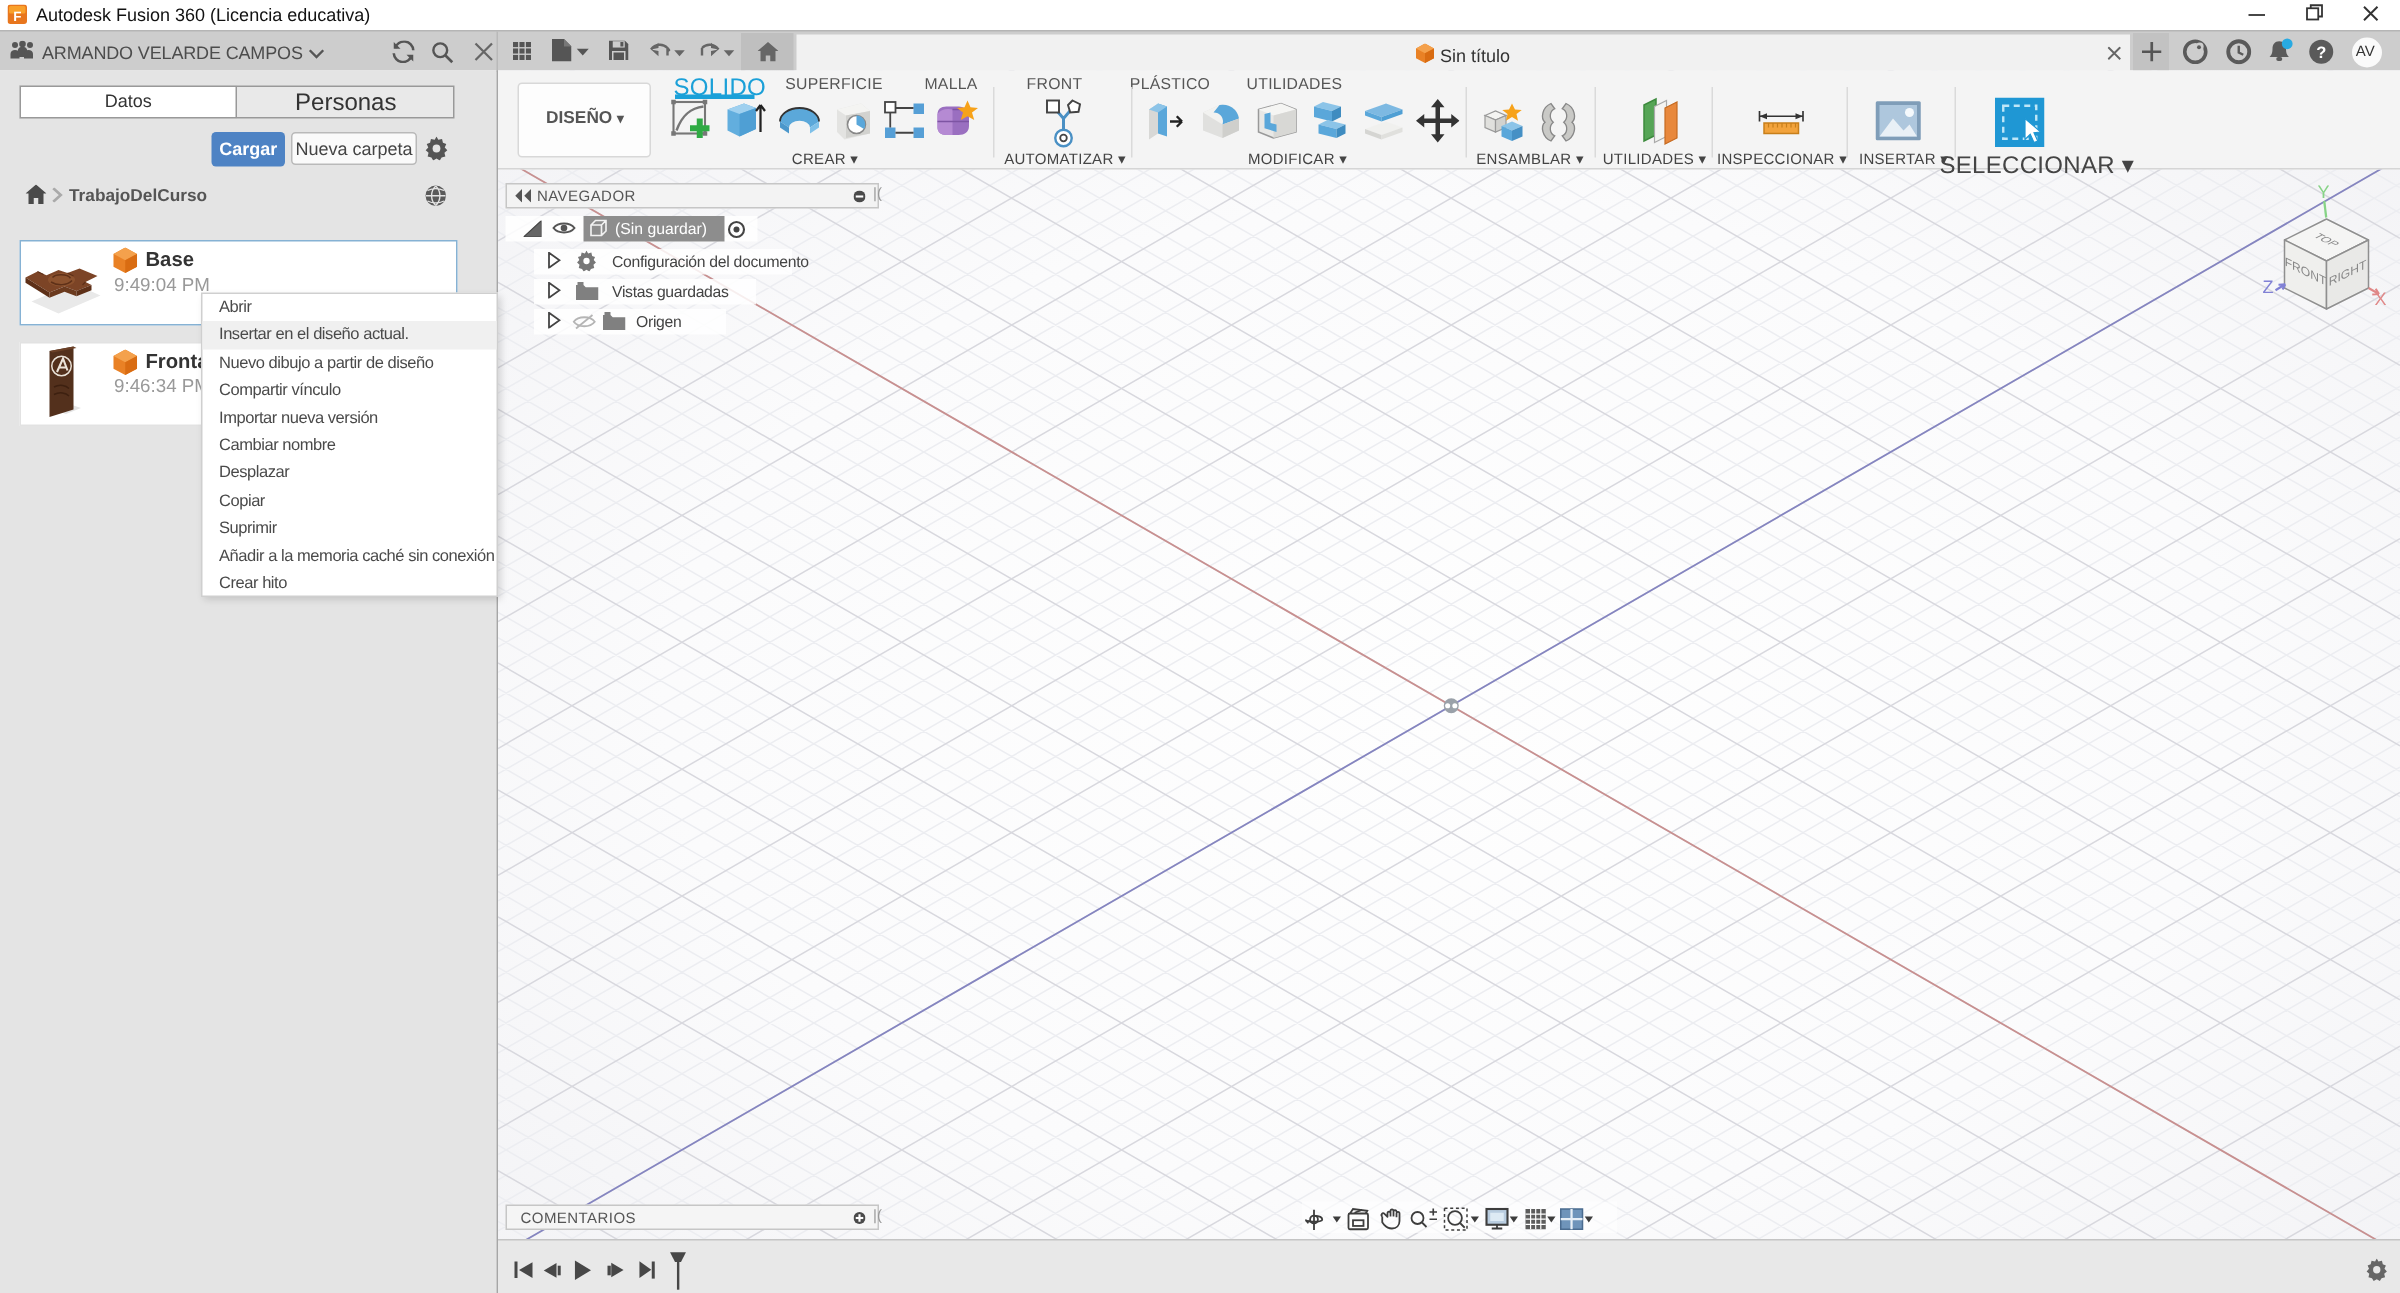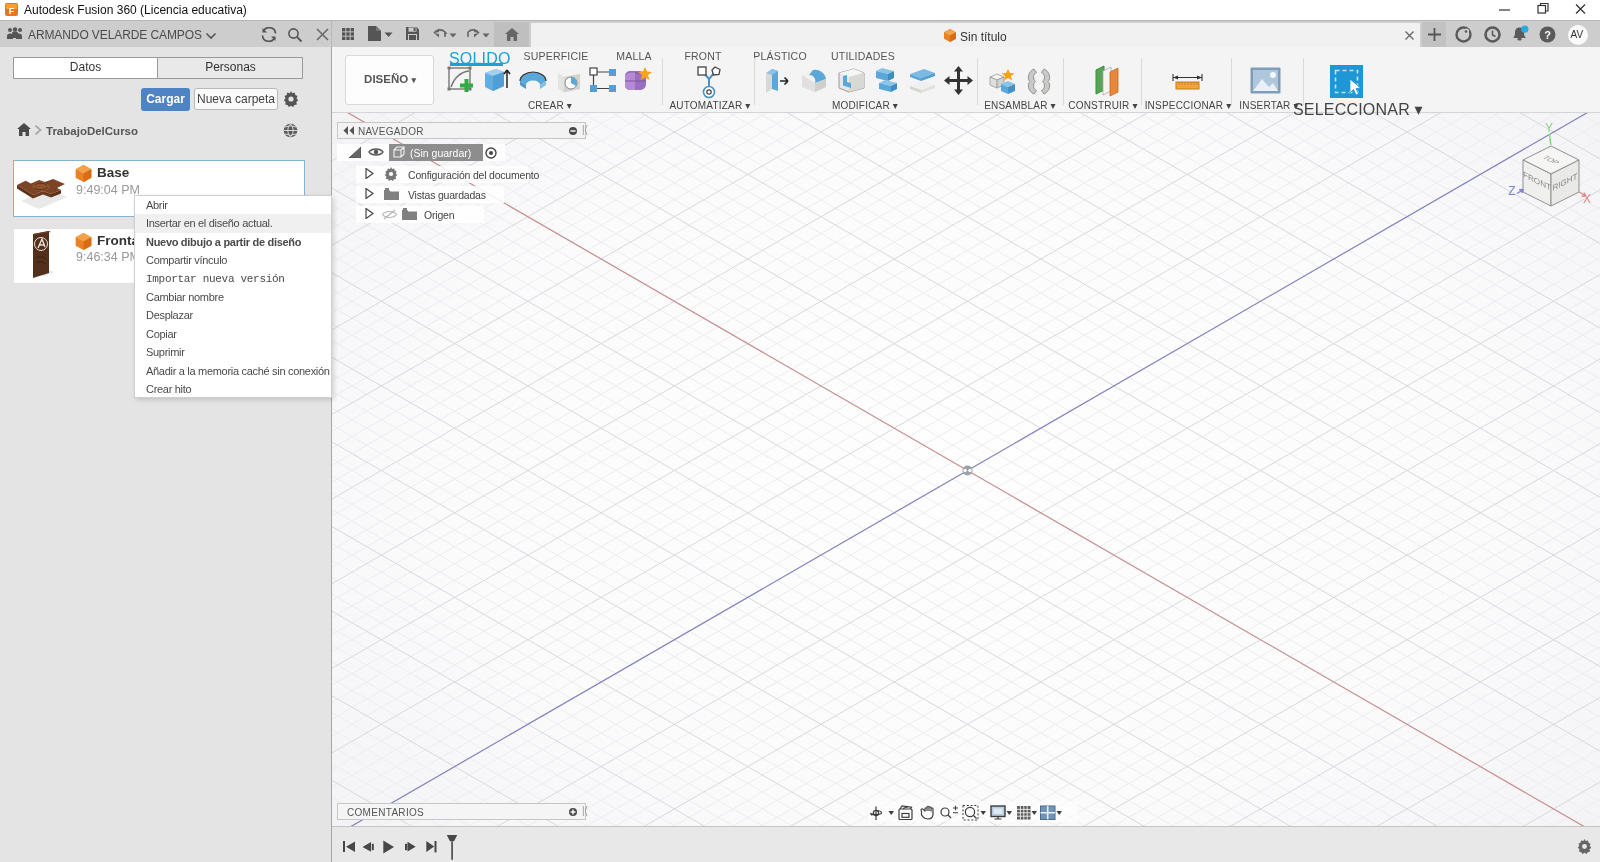--- a/index.html
+++ b/index.html
@@ -152,21 +152,21 @@
  <div class="t" style="left:187px;top:3px;width:74px;text-align:center;font-size:10.5px;color:#555;letter-spacing:0.2px;">SUPERFICIE</div>
  <div class="t" style="left:275px;top:3px;width:54px;text-align:center;font-size:10.5px;color:#555;letter-spacing:0.2px;">MALLA</div>
  <div class="t" style="left:344px;top:3px;width:54px;text-align:center;font-size:10.5px;color:#555;letter-spacing:0.2px;">FRONT</div>
  <div class="t" style="left:412px;top:3px;width:72px;text-align:center;font-size:10.5px;color:#555;letter-spacing:0.2px;">PLÁSTICO</div>
  <div class="t" style="left:491px;top:3px;width:80px;text-align:center;font-size:10.5px;color:#555;letter-spacing:0.2px;">UTILIDADES</div>
 
  <div class="t" style="left:178px;top:53px;width:80px;text-align:center;font-size:10px;color:#444;letter-spacing:0.2px;">CREAR ▾</div>
  <div class="t" style="left:328px;top:53px;width:100px;text-align:center;font-size:10px;color:#444;letter-spacing:0.2px;">AUTOMATIZAR ▾</div>
  <div class="t" style="left:483px;top:53px;width:100px;text-align:center;font-size:10px;color:#444;letter-spacing:0.2px;">MODIFICAR ▾</div>
  <div class="t" style="left:638px;top:53px;width:100px;text-align:center;font-size:10px;color:#444;letter-spacing:0.2px;">ENSAMBLAR ▾</div>
- <div class="t" style="left:721px;top:53px;width:100px;text-align:center;font-size:10px;color:#444;letter-spacing:0.2px;">CONSTRUIR ▾</div>
+ <div class="t" style="left:721px;top:53px;width:100px;text-align:center;font-size:10px;color:#444;letter-spacing:0.2px;">UTILIDADES ▾</div>
  <div class="t" style="left:799px;top:53px;width:114px;text-align:center;font-size:10px;color:#444;letter-spacing:0.2px;">INSPECCIONAR ▾</div>
  <div class="t" style="left:887px;top:53px;width:100px;text-align:center;font-size:10px;color:#444;letter-spacing:0.2px;">INSERTAR ▾</div>
  <div class="t" style="left:961px;top:53px;width:110px;text-align:center;font-size:16px;color:#444;letter-spacing:0.2px;">SELECCIONAR ▾</div>
 
  <div class="abs" style="left:330px;top:11px;width:1px;height:47px;background:#dadada;"></div>
  <div class="abs" style="left:422px;top:11px;width:1px;height:47px;background:#dadada;"></div>
  <div class="abs" style="left:645px;top:11px;width:1px;height:47px;background:#dadada;"></div>
  <div class="abs" style="left:731px;top:11px;width:1px;height:47px;background:#dadada;"></div>
  <div class="abs" style="left:809px;top:11px;width:1px;height:47px;background:#dadada;"></div>
  <div class="abs" style="left:899px;top:11px;width:1px;height:47px;background:#dadada;"></div>
@@ -301,21 +301,21 @@
    <rect x="5.5" y="5.5" width="22" height="22" fill="none" stroke="#bfe6f7" stroke-width="1.6" stroke-dasharray="4 3"></rect>
    <path d="M20 14 L20 28 L23.5 24.5 L26 30 L28.5 29 L26 23.5 L30.5 23Z" fill="#fff" stroke="#1f97d4" stroke-width="0.8"></path>
  </svg>
 </div>
 
 <div class="abs" id="leftpanel">
 
  <div class="abs" style="left:13px;top:9.5px;width:290px;height:22px;border:1px solid #999;background:#e9e9e9;"></div>
  <div class="abs" style="left:13px;top:9.5px;width:145px;height:22px;border:1px solid #999;background:#fff;"></div>
  <div class="t" style="left:13px;top:13px;width:145px;text-align:center;font-size:12px;color:#333;">Datos</div>
- <div class="t" style="left:158px;top:13px;width:145px;text-align:center;font-size:12px;color:#333;">Personas</div>
+ <div class="t" style="left:158px;top:13px;width:145px;text-align:center;font-size:16px;color:#333;">Personas</div>
 
  <div class="abs" style="left:141px;top:40.5px;width:49px;height:23px;background:#4e83c4;border-radius:3px;"></div>
  <div class="t" style="left:141px;top:45px;width:49px;text-align:center;font-size:12px;font-weight:bold;color:#fff;">Cargar</div>
  <div class="abs" style="left:194px;top:41px;width:84px;height:22px;background:#fafafa;border:1px solid #b9b9b9;border-radius:3px;"></div>
  <div class="t" style="left:194px;top:45px;width:84px;text-align:center;font-size:12px;color:#444;">Nueva carpeta</div>
  <svg class="abs" style="left:283px;top:44px" width="16" height="16" viewBox="0 0 16 16">
         <path fill="#555" d="M8 0l1.2 2.2 2.5-.6.6 2.5L14.5 5l-1 2.3 1.7 1.9-1.9 1.7.6 2.5-2.5.6L10.2 16 8 14.7 5.8 16l-1.2-2-2.5-.6.6-2.5L.8 9.2 2.5 7.3 1.5 5l2.2-.9.6-2.5 2.5.6z"></path>
         <circle cx="8" cy="8" r="2.6" fill="#e4e4e4"></circle>
       </svg>
 
@@ -541,23 +541,23 @@
         <path fill="#666" d="M8 0l1.2 2.2 2.5-.6.6 2.5L14.5 5l-1 2.3 1.7 1.9-1.9 1.7.6 2.5-2.5.6L10.2 16 8 14.7 5.8 16l-1.2-2-2.5-.6.6-2.5L.8 9.2 2.5 7.3 1.5 5l2.2-.9.6-2.5 2.5.6z"></path>
         <circle cx="8" cy="8" r="2.6" fill="#e8e8e8"></circle>
       </svg>
 </div>
 
 <div class="abs" id="vsep"></div>
 
 <div class="abs" style="left:134px;top:195px;width:198px;height:203px;background:#fff;border:1px solid #cfcfcf;box-shadow:2px 2px 5px rgba(0,0,0,0.15);font-size:11px;letter-spacing:-0.3px;color:#4a4a4a;z-index:20;white-space:nowrap;">
  <div style="height:18.4px;line-height:18.4px;padding-left:11px;">Abrir</div>
  <div style="height:18.4px;line-height:18.4px;padding-left:11px;background:#f0f0f0;">Insertar en el diseño actual.</div>
- <div style="height:18.4px;line-height:18.4px;padding-left:11px;font-weight:bold;">Nuevo dibujo a partir de diseño</div>
+ <div style="height:18.4px;line-height:18.4px;padding-left:11px;">Nuevo dibujo a partir de diseño</div>
  <div style="height:18.4px;line-height:18.4px;padding-left:11px;">Compartir vínculo</div>
- <div style="height:18.4px;line-height:18.4px;padding-left:11px;font-family:Liberation Mono, monospace;">Importar nueva versión</div>
+ <div style="height:18.4px;line-height:18.4px;padding-left:11px;">Importar nueva versión</div>
  <div style="height:18.4px;line-height:18.4px;padding-left:11px;">Cambiar nombre</div>
  <div style="height:18.4px;line-height:18.4px;padding-left:11px;">Desplazar</div>
  <div style="height:18.4px;line-height:18.4px;padding-left:11px;">Copiar</div>
  <div style="height:18.4px;line-height:18.4px;padding-left:11px;">Suprimir</div>
  <div style="height:18.4px;line-height:18.4px;padding-left:11px;">Añadir a la memoria caché sin conexión</div>
  <div style="height:18.4px;line-height:18.4px;padding-left:11px;">Crear hito</div>
 </div>
 
 </div>
 </body></html>

